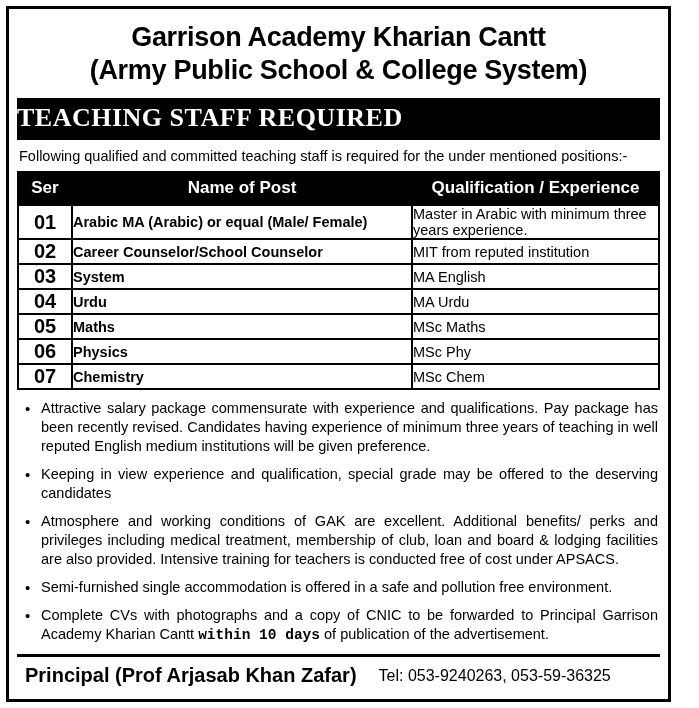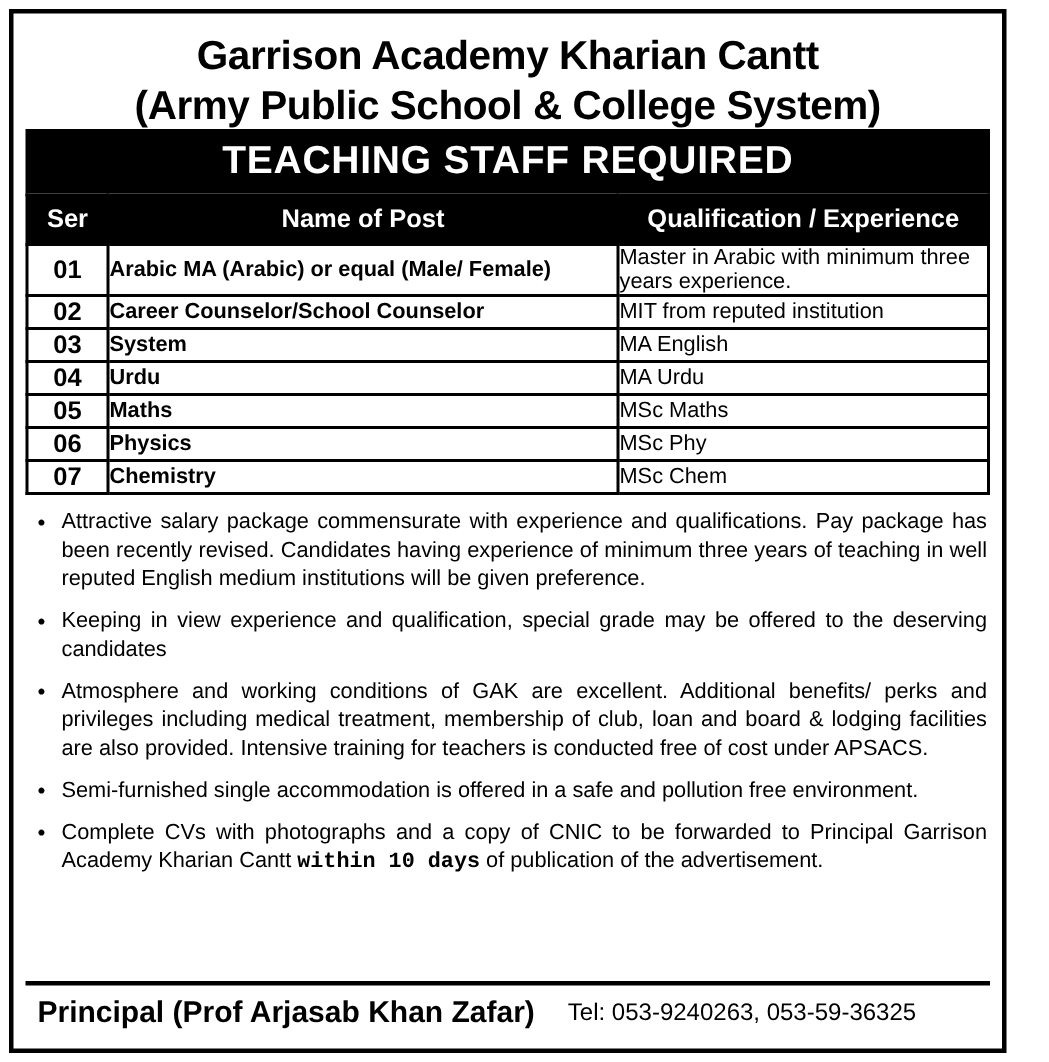--- a/index.html
+++ b/index.html
@@ -40,26 +40,26 @@
     font-weight: bold;
     font-size: 27px;
     line-height: 32px;
     letter-spacing: -0.3px;
   }
   .title-1 { margin-top: 6px; }
   .title-2 { margin-top: 1px; }
   .banner {
     background: #000000;
     color: #ffffff;
-    text-align: center;
     font-weight: bold;
     font-size: 26px;
     letter-spacing: 0.5px;
     padding: 5px 0 7px 0;
-    margin-top: 0;
+    margin-top: 12px;
+    font-family: Liberation Serif, serif;
   }
   .intro {
     font-size: 14.5px;
     margin: 8px 2px 7px 2px;
     text-align: left;
   }
   table.jobs {
     width: 100%;
     border-collapse: collapse;
     table-layout: fixed;
@@ -77,21 +77,21 @@
     text-align: center;
     padding: 5px 0 6px 0;
     border-color: #000000;
   }
   col.c-ser { width: 54px; }
   col.c-post { width: 340px; }
   col.c-qual { width: auto; }
   td.ser {
     text-align: center;
     font-weight: bold;
-    font-size: 17px;
+    font-size: 20px;
   }
   td.post {
     font-weight: bold;
     font-size: 14.5px;
     padding-left: 8px;
   }
   td.qual {
     font-size: 14.5px;
     padding-left: 8px;
     padding-right: 6px;
@@ -147,20 +147,21 @@
 
 <div id="page">
   <div class="outer-frame">
     <div class="inner">
 
       <div class="title-1">Garrison Academy Kharian Cantt</div>
       <div class="title-2">(Army Public School &amp; College System)</div>
 
       <div class="banner">TEACHING STAFF REQUIRED</div>
 
+      <div class="intro">Following qualified and committed teaching staff is required for the under mentioned positions:-</div>
 
       <table class="jobs">
         <colgroup>
           <col class="c-ser">
           <col class="c-post">
           <col class="c-qual">
         </colgroup>
         <thead>
           <tr>
             <th>Ser</th>

